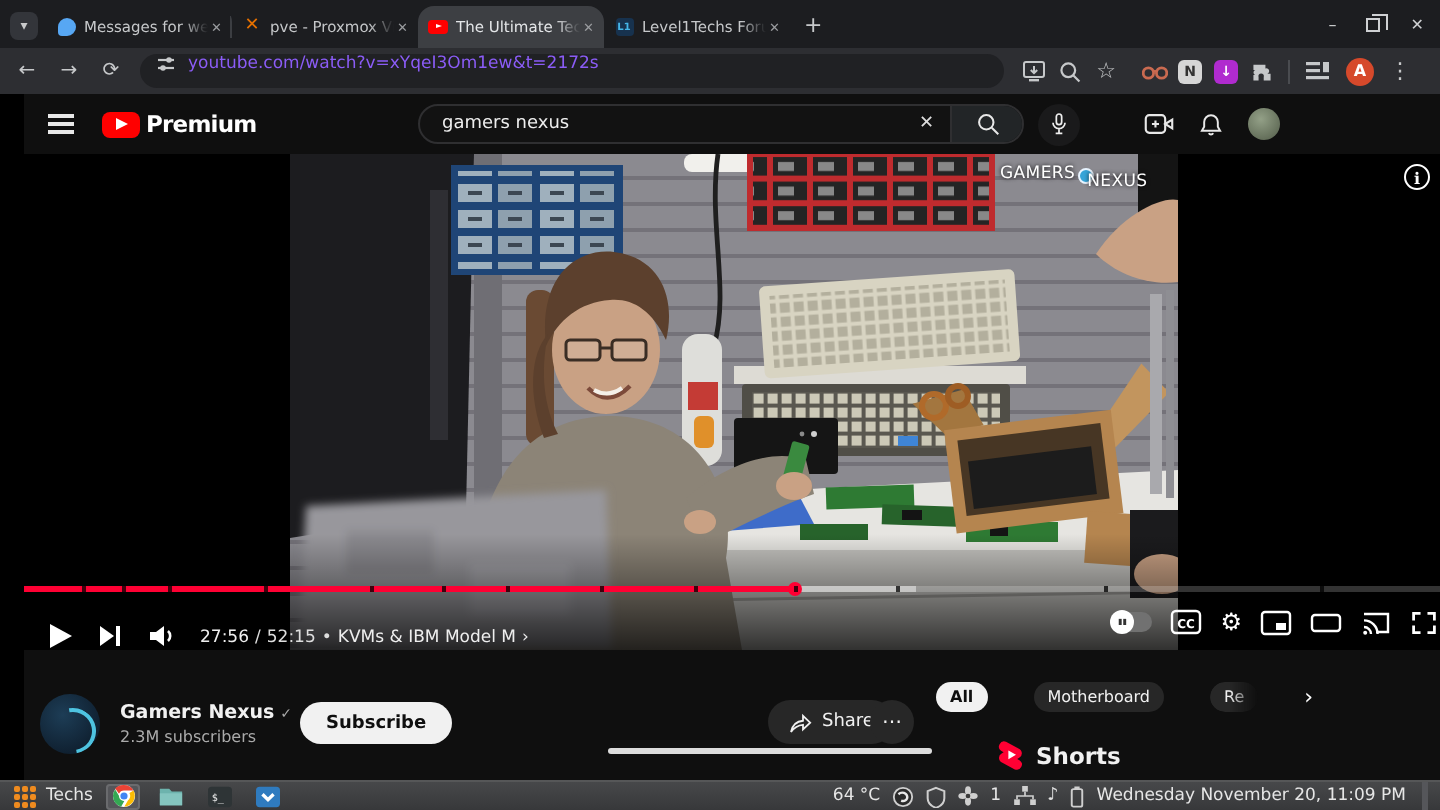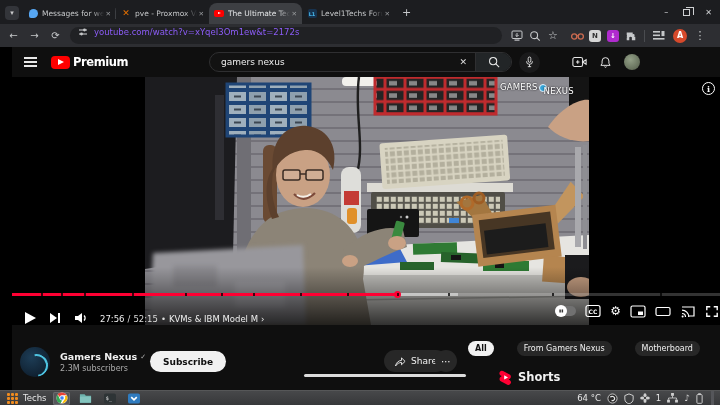--- a/index.html
+++ b/index.html
@@ -86,21 +86,21 @@
   .pilldiv{width:1px;height:13px;background:#474747;margin:0 6px}
   .sharepill{left:372px;padding:0 10px;gap:5px}
   .morebtn{position:absolute;left:423px;top:303px;width:22px;height:22px;border-radius:50%;background:#272727;color:#f1f1f1;font-size:10px;display:flex;align-items:center;justify-content:center}
   .scrollhint{position:absolute;left:292px;top:327px;width:162px;height:2.5px;border-radius:2px;background:#dcdcdc}
   
   .chips{position:absolute;left:456px;top:294px;display:flex;align-items:center;gap:23px}
   .chip{height:15px;padding:0 7px;border-radius:8px;background:#272727;color:#f1f1f1;font-size:8px;line-height:15px;white-space:nowrap}
   .chip.sel{background:#f1f1f1;color:#0f0f0f;font-weight:bold}
   .chip.cut{max-width:27px;overflow:hidden;-webkit-mask-image:linear-gradient(90deg,#000 40%,transparent);mask-image:linear-gradient(90deg,#000 40%,transparent)}
   .chipchev{color:#fff;font-size:11px}
-  .shorts{position:absolute;left:487px;top:323px;display:flex;gap:6px}
+  .shorts{position:absolute;left:487px;top:323px;display:flex;align-items:center;gap:6px}
   .shortslabel{color:#f1f1f1;font-size:11.5px;font-weight:bold}
   
   .sbtrack{position:absolute;right:0;top:0;width:7px;height:343px;background:#1c1c1c}
   .sbthumb{position:absolute;right:.5px;top:2px;width:6px;height:13px;background:#a2a6a9}
   .sbarrow{position:absolute;right:1px;width:0;height:0;border-left:2.5px solid transparent;border-right:2.5px solid transparent}
   .sbarrow.up{top:-1px;border-bottom:4px solid #888}
   .sbarrow.down{bottom:1px;border-top:4px solid #888}
   
   .taskbar{position:absolute;left:0;top:390px;width:720px;height:15px;background:linear-gradient(#47484a,#37383a);border-top:1px solid #565758;display:flex;align-items:center;color:#e6e6e6}
   .menugrid{width:11px;height:11px;margin-left:7px;display:grid;grid-template-columns:repeat(3,1fr);gap:1px}
@@ -466,21 +466,20 @@
     <svg width="12" height="11" viewBox="0 0 16 14">
         <path d="M2 13C3 8.2 6.2 5.8 10 5.5V2.2l4.8 4.6L10 11.3V8.2C6.8 8.4 4.2 9.8 2 13z" fill="none" stroke="#f1f1f1" stroke-width="1.2"></path>
       </svg>
     <span>Share</span>
   </div>
   <div class="morebtn">⋯</div>
   <div class="scrollhint"></div>
 
   <div class="chips">
     <span class="chip sel">All</span>
-    <span class="chip">From Gamers Nexus</span>
     <span class="chip">Motherboard</span>
     <span class="chip cut">Re</span>
     <span class="chipchev">›</span>
   </div>
   <div class="shorts">
     <svg width="13" height="15" viewBox="0 0 13 15">
       <path d="M10.2 4.2 4 .9A2.6 2.6 0 0 0 1.5 5.4l1.3.7-1 .6a2.6 2.6 0 0 0 .4 4.7l6.2 3.3a2.6 2.6 0 0 0 2.5-4.5l-1.3-.7 1-.6a2.6 2.6 0 0 0-.4-4.7z" fill="#f03"></path>
       <path d="M5.2 5.2v4.4l3.8-2.2z" fill="#fff"></path>
     </svg>
     <span class="shortslabel">Shorts</span>
@@ -556,15 +555,16 @@
         <rect x="4.8" y="0" width="3.4" height="3.4" fill="#cfcfcf"></rect>
         <rect x="0" y="8" width="3.4" height="3.4" fill="#cfcfcf"></rect>
         <rect x="9.6" y="8" width="3.4" height="3.4" fill="#cfcfcf"></rect>
         <path d="M6.5 3.4v2.6M6.5 6H1.7v2M6.5 6h4.8v2" stroke="#cfcfcf" fill="none" stroke-width="1"></path>
       </svg>
     <span class="note">♪</span>
     <svg width="7" height="11" viewBox="0 0 8 12">
         <rect x="2.5" y="0" width="3" height="1.5" fill="#cfcfcf"></rect>
         <rect x="1" y="1.5" width="6" height="10" rx="1" fill="none" stroke="#cfcfcf" stroke-width="1.1"></rect>
       </svg>
+    <span class="traytxt">Wednesday November 20, 11:09 PM</span>
     <span class="deskcorner"></span>
   </span>
 </div>
 
 </body></html>

